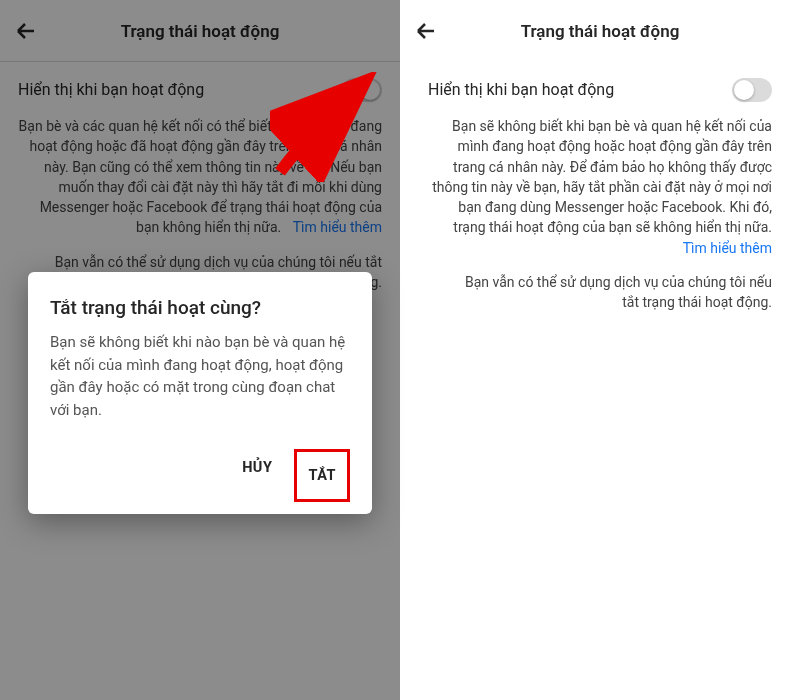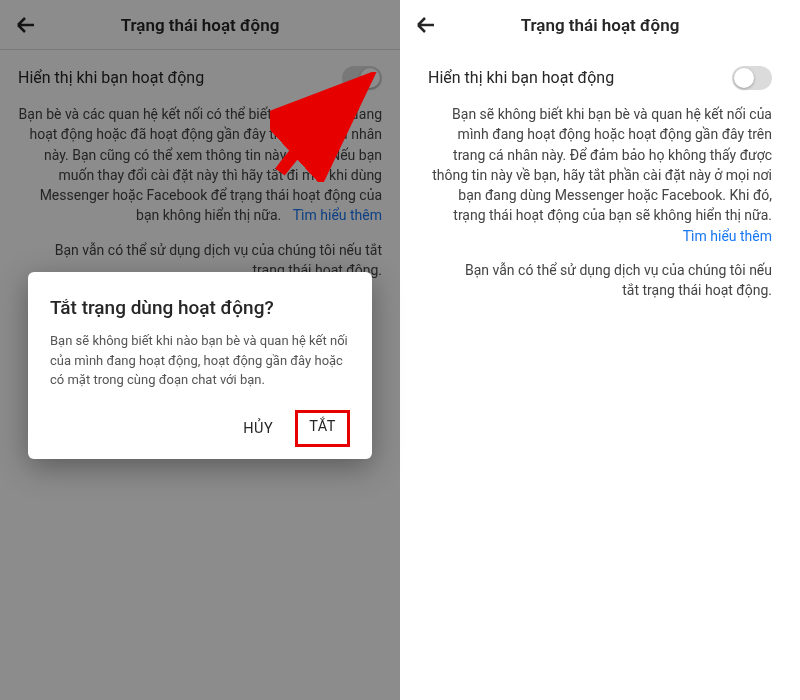--- a/index.html
+++ b/index.html
@@ -19,21 +19,21 @@
       position: relative;
     }
     .phone-left-overlay {
       position: absolute;
       inset: 0;
       background: rgba(0,0,0,0.45);
       z-index: 5;
       pointer-events: none;
     }
     .header {
-      height: 50px;
+      height: 62px;
       display: flex;
       align-items: center;
       padding: 0 12px;
       position: relative;
       border-bottom: 1px solid #dbdbdb;
     }
     .back-btn {
       width: 28px; height: 28px;
       display: flex; align-items: center; justify-content: center;
       cursor: pointer;
@@ -97,42 +97,42 @@
       z-index: 10;
       padding: 24px 22px 12px 22px;
     }
     .dialog-title {
       font-size: 19px;
       font-weight: 500;
       color: #262626;
       margin-bottom: 12px;
     }
     .dialog-body {
-      font-size: 13px;
+      font-size: 15px;
       color: #555;
       line-height: 1.5;
-      margin-bottom: 20px;
+      margin-bottom: 28px;
     }
     .dialog-actions {
       display: flex;
       justify-content: flex-end;
       gap: 8px;
     }
     .dialog-btn {
       font-size: 14.5px;
-      font-weight: 400;
+      font-weight: 700;
       letter-spacing: 0.5px;
       color: #262626;
       padding: 10px 14px;
       cursor: pointer;
       text-transform: uppercase;
     }
     .red-box {
       border: 3px solid #e60000;
-      padding: 5px 11px;
+      padding: 15px 11px;
     }
 
     
     .arrow {
       position: absolute;
       z-index: 20;
       pointer-events: none;
     }
     .arrow svg { display: block; }
   </style>
@@ -157,21 +157,21 @@
     </div>
     <p class="desc">
       <span>Bạn bè và các quan hệ kết nối có thể biết khi nào bạn đang hoạt động hoặc đã hoạt động gần đây trên trang cá nhân này. Bạn cũng có thể xem thông tin này về họ. Nếu bạn muốn thay đổi cài đặt này thì hãy tắt đi mỗi khi dùng Messenger hoặc Facebook để trạng thái hoạt động của bạn không hiển thị nữa. </span><span class="link">Tìm hiểu thêm</span>
     </p>
     <p class="desc2">Bạn vẫn có thể sử dụng dịch vụ của chúng tôi nếu tắt trạng thái hoạt động.</p>
   </div>
 
   <div class="phone-left-overlay"></div>
 
   <div class="dialog">
-    <div class="dialog-title">Tắt trạng dùng hoạt động?</div>
+    <div class="dialog-title">Tắt trạng thái hoạt cùng?</div>
     <div class="dialog-body">Bạn sẽ không biết khi nào bạn bè và quan hệ kết nối của mình đang hoạt động, hoạt động gần đây hoặc có mặt trong cùng đoạn chat với bạn.</div>
     <div class="dialog-actions">
       <div class="dialog-btn">HỦY</div>
       <div class="dialog-btn red-box">TẮT</div>
     </div>
   </div>
 
   <div class="arrow" style="left:270px; top:72px;">
     <svg width="120" height="110" viewBox="0 0 120 110">
       <defs>

